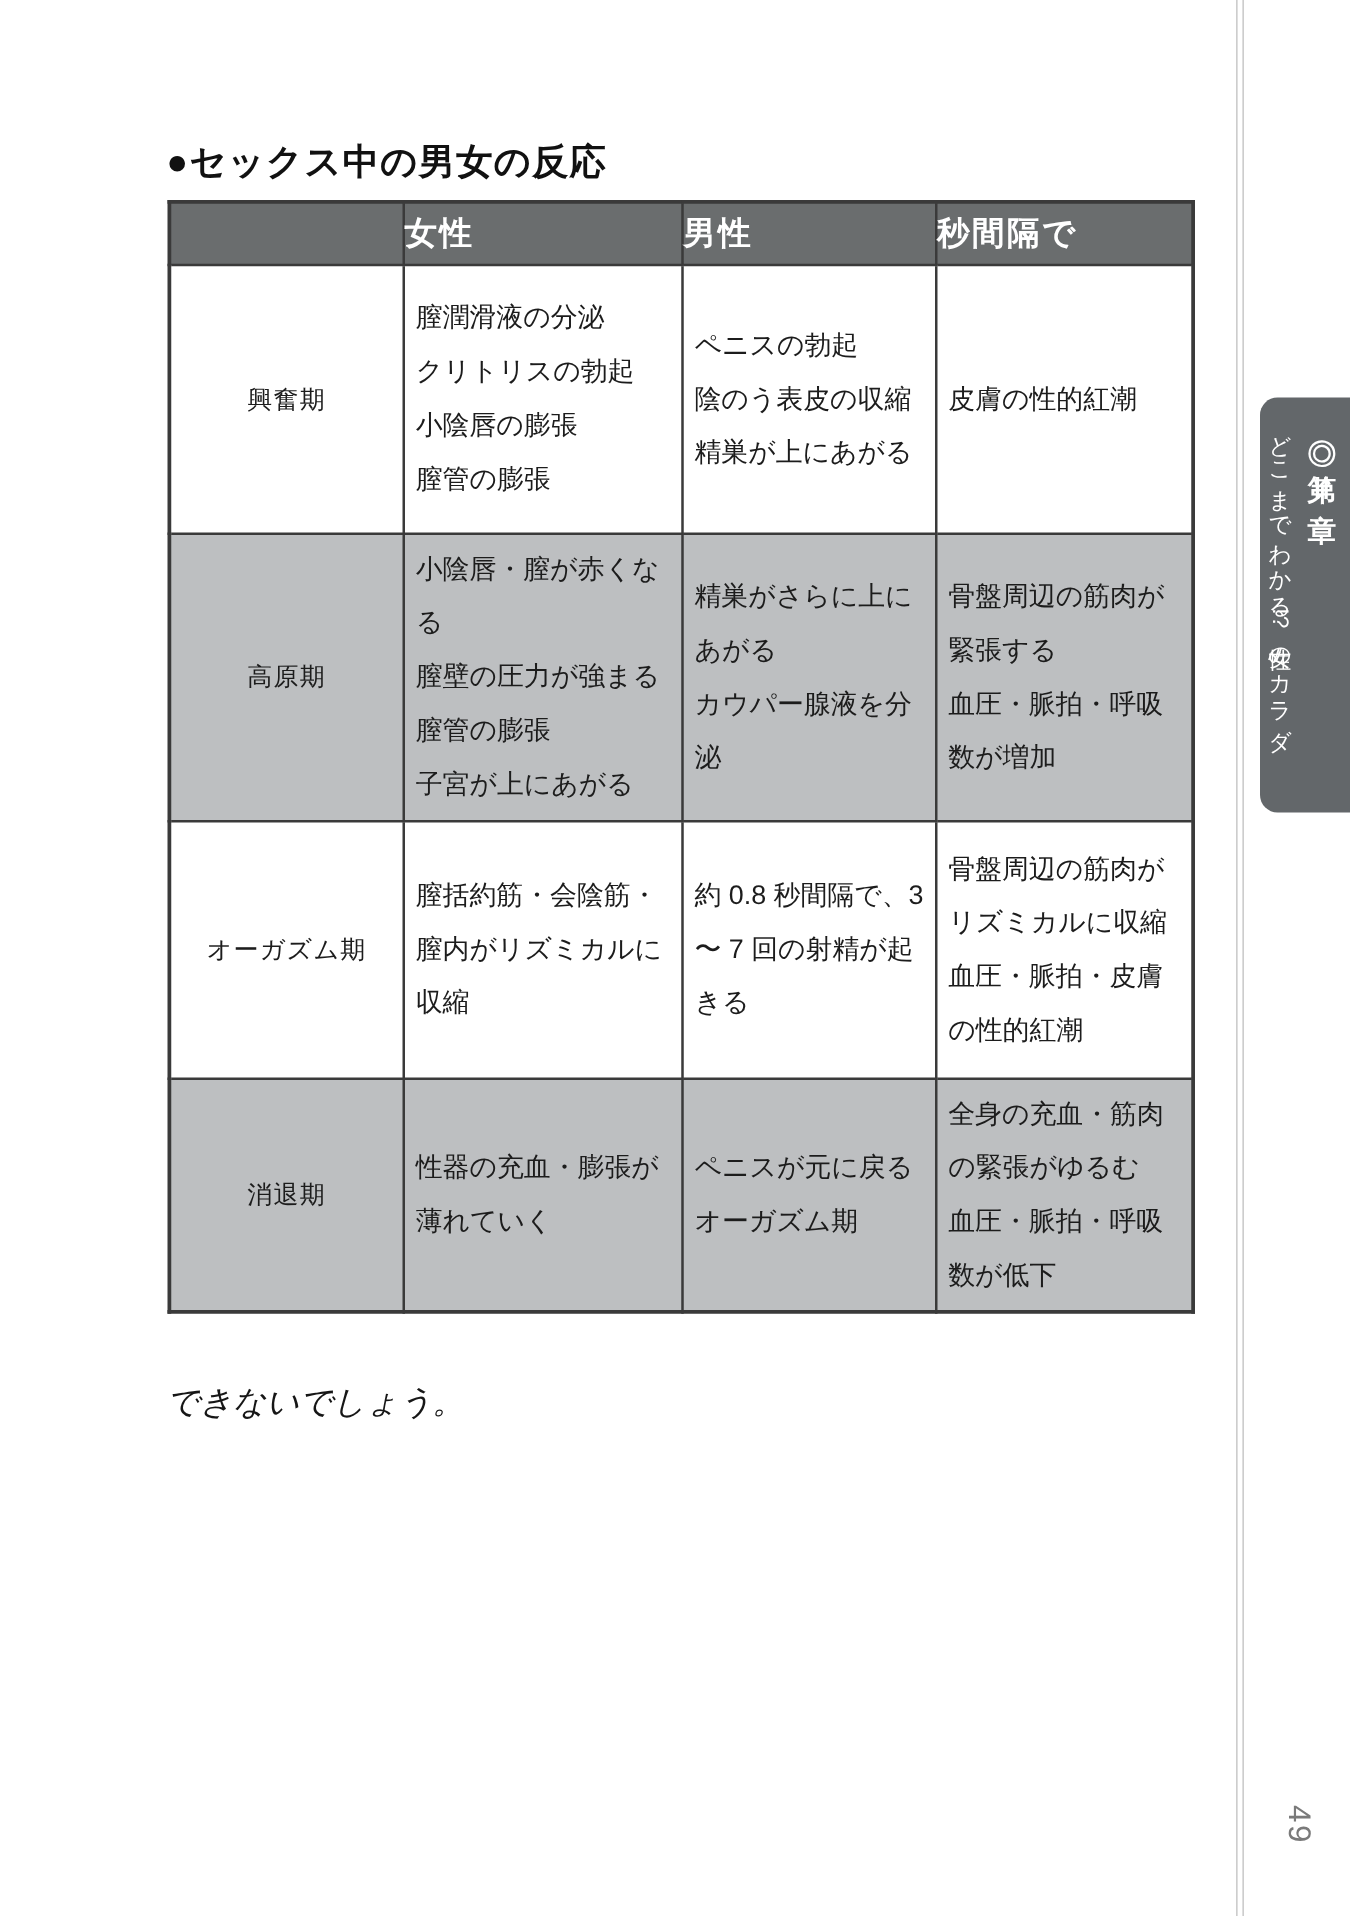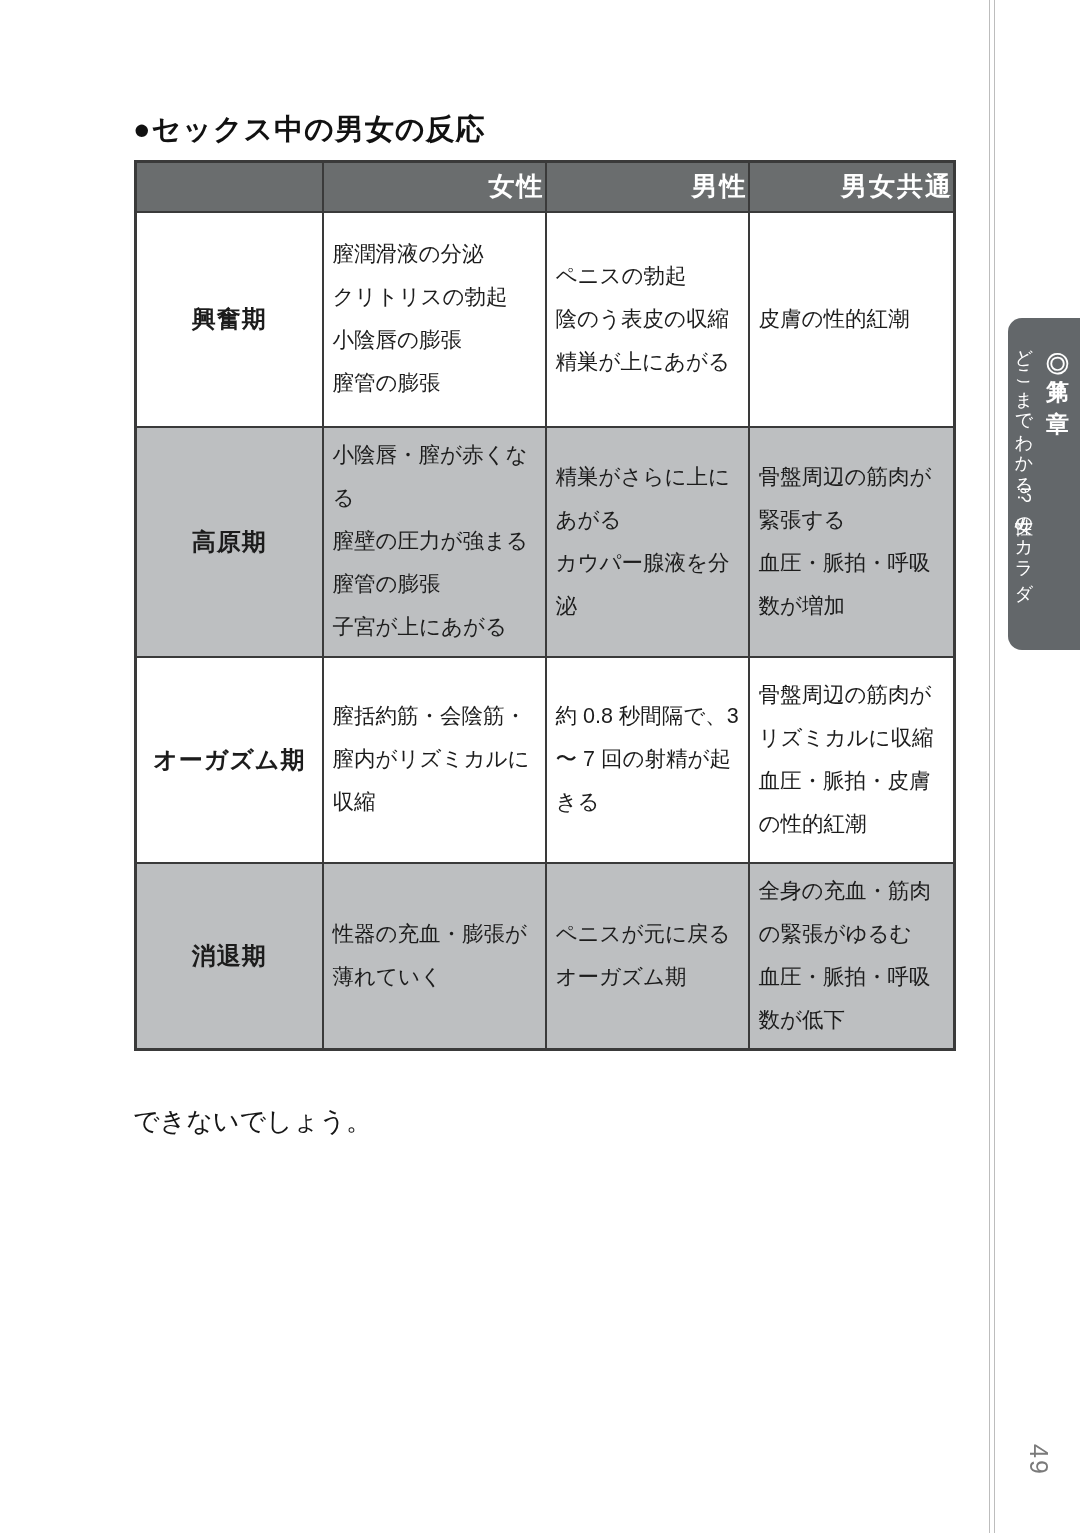--- a/index.html
+++ b/index.html
@@ -48,26 +48,26 @@
   table.resp th, table.resp td{
     border:2px solid var(--border);
     vertical-align:middle;
   }
   table.resp thead th{
     height:50px;
     background:var(--header-bg);
     color:#ffffff;
     font-size:26px;
     font-weight:bold;
-    text-align:right;
+    text-align:left;
     letter-spacing:2px;
   }
   table.resp tbody th.phase{
-    font-size:24px;
-    font-weight:bold;
+    font-size:20px;
+    font-weight:normal;
     text-align:center;
     letter-spacing:1px;
     padding:0 2px;
   }
   table.resp tbody td{
     font-size:21.5px;
     line-height:43px;
     padding:6px 8px 6px 9px;
     white-space:pre-line;
     text-align:left;
@@ -82,21 +82,21 @@
   
   .body-text{
     position:absolute;
     left:133px; top:1097px;
     width:822px;
     font-size:26px;
     line-height:48px;
     text-align:justify;
     color:#161616;
   }
-  .body-text p{margin:0;}
+  .body-text p{margin:0;font-style:italic;}
 
   
   .vertical-rule{
     position:absolute;
     left:989px; top:0;
     width:6px; height:1533px;
     border-left:1.5px solid #bdbdbd;
     border-right:1.5px solid #bdbdbd;
   }
 
@@ -148,21 +148,21 @@
       <col class="c-phase">
         <col class="c-female">
         <col class="c-male">
         <col class="c-common">
     </colgroup>
     <thead>
       <tr>
         <th></th>
         <th>女性</th>
         <th>男性</th>
-        <th>男女共通</th>
+        <th>秒間隔で</th>
       </tr>
     </thead>
     <tbody>
       <tr class="r1">
         <th class="phase">興奮期</th>
         <td>膣潤滑液の分泌
 クリトリスの勃起
 小陰唇の膨張
 膣管の膨張</td>
         <td>ペニスの勃起

